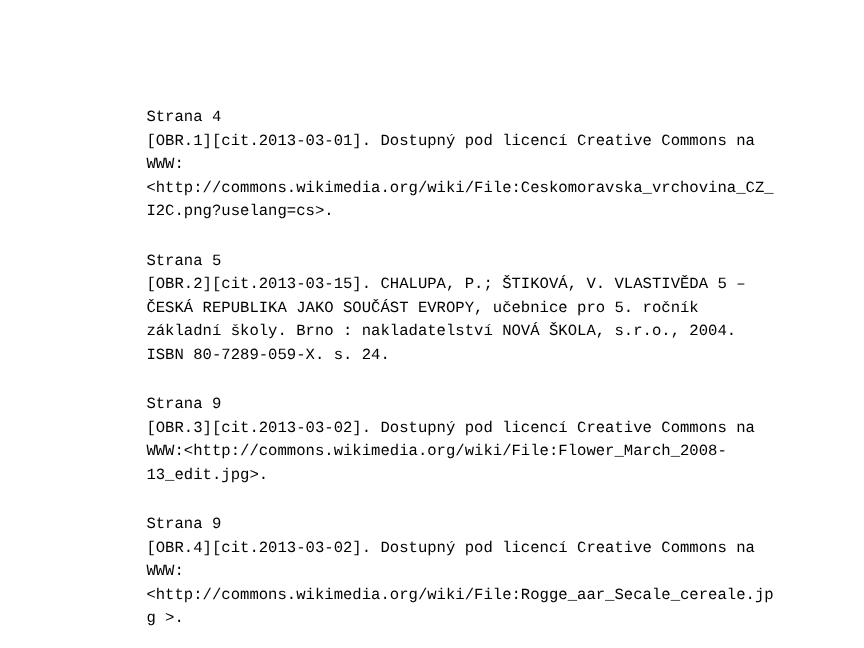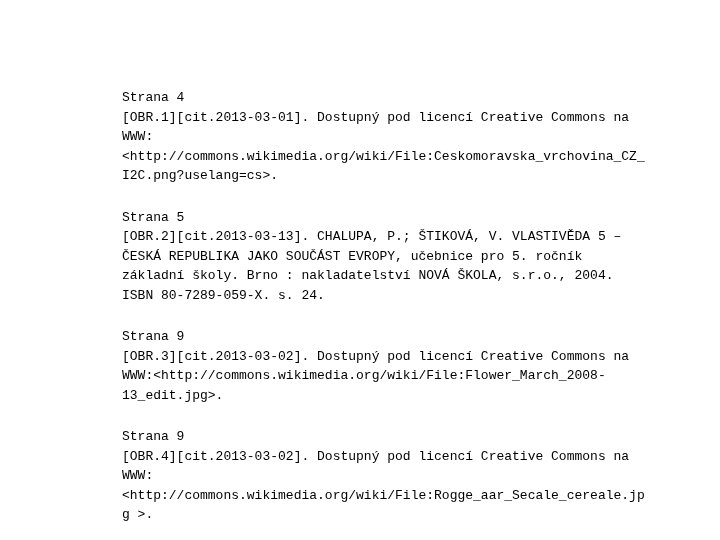--- a/index.html
+++ b/index.html
@@ -37,21 +37,21 @@
 
 <div class="page-content">
   <div id="entries-container">
       <div class="entry">
         <p>Strana 4
 [OBR.1][cit.2013-03-01]. Dostupný pod licencí Creative Commons na
 WWW:&lt;http://commons.wikimedia.org/wiki/File:Ceskomoravska_vrchovina_CZ_I2C.png?uselang=cs&gt;.</p>
       </div>
       <div class="entry">
         <p>Strana 5
-[OBR.2][cit.2013-03-13]. CHALUPA, P.; ŠTIKOVÁ, V. VLASTIVĚDA 5 – ČESKÁ REPUBLIKA JAKO SOUČÁST EVROPY, učebnice pro 5. ročník základní školy. Brno : nakladatelství NOVÁ ŠKOLA, s.r.o., 2004. ISBN 80-7289-059-X. s. 24.</p>
+[OBR.2][cit.2013-03-15]. CHALUPA, P.; ŠTIKOVÁ, V. VLASTIVĚDA 5 – ČESKÁ REPUBLIKA JAKO SOUČÁST EVROPY, učebnice pro 5. ročník základní školy. Brno : nakladatelství NOVÁ ŠKOLA, s.r.o., 2004. ISBN 80-7289-059-X. s. 24.</p>
       </div>
       <div class="entry">
         <p>Strana 9
 [OBR.3][cit.2013-03-02]. Dostupný pod licencí Creative Commons na
 WWW:&lt;http://commons.wikimedia.org/wiki/File:Flower_March_2008-13_edit.jpg&gt;.</p>
       </div>
       <div class="entry">
         <p>Strana 9
 [OBR.4][cit.2013-03-02]. Dostupný pod licencí Creative Commons na
 WWW:&lt;http://commons.wikimedia.org/wiki/File:Rogge_aar_Secale_cereale.jpg &gt;.</p>

